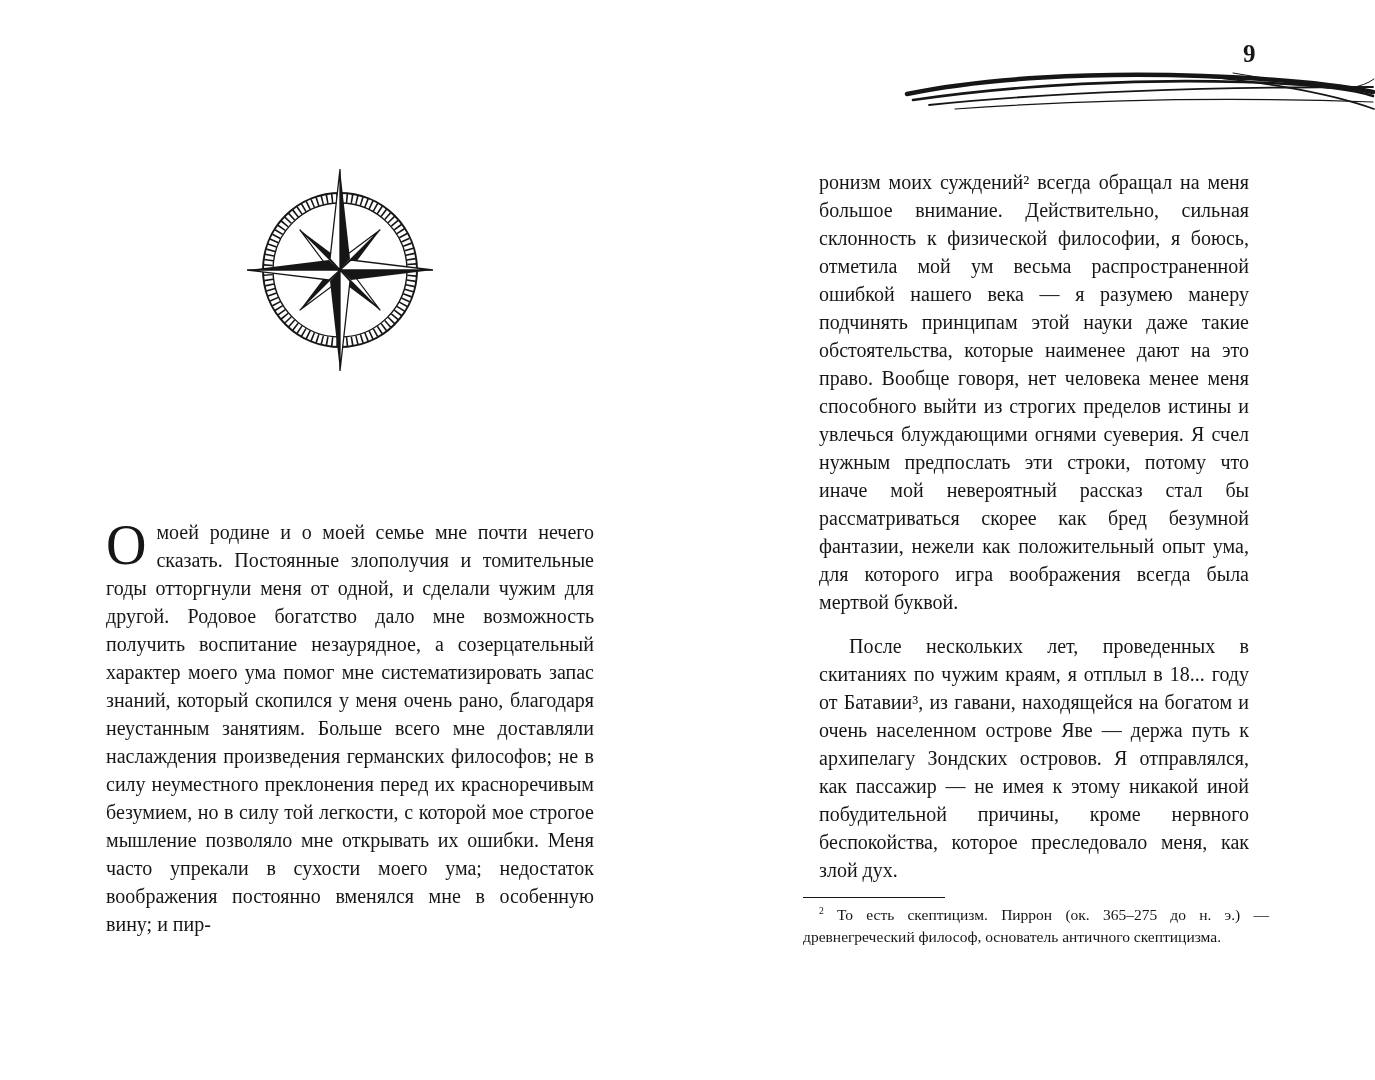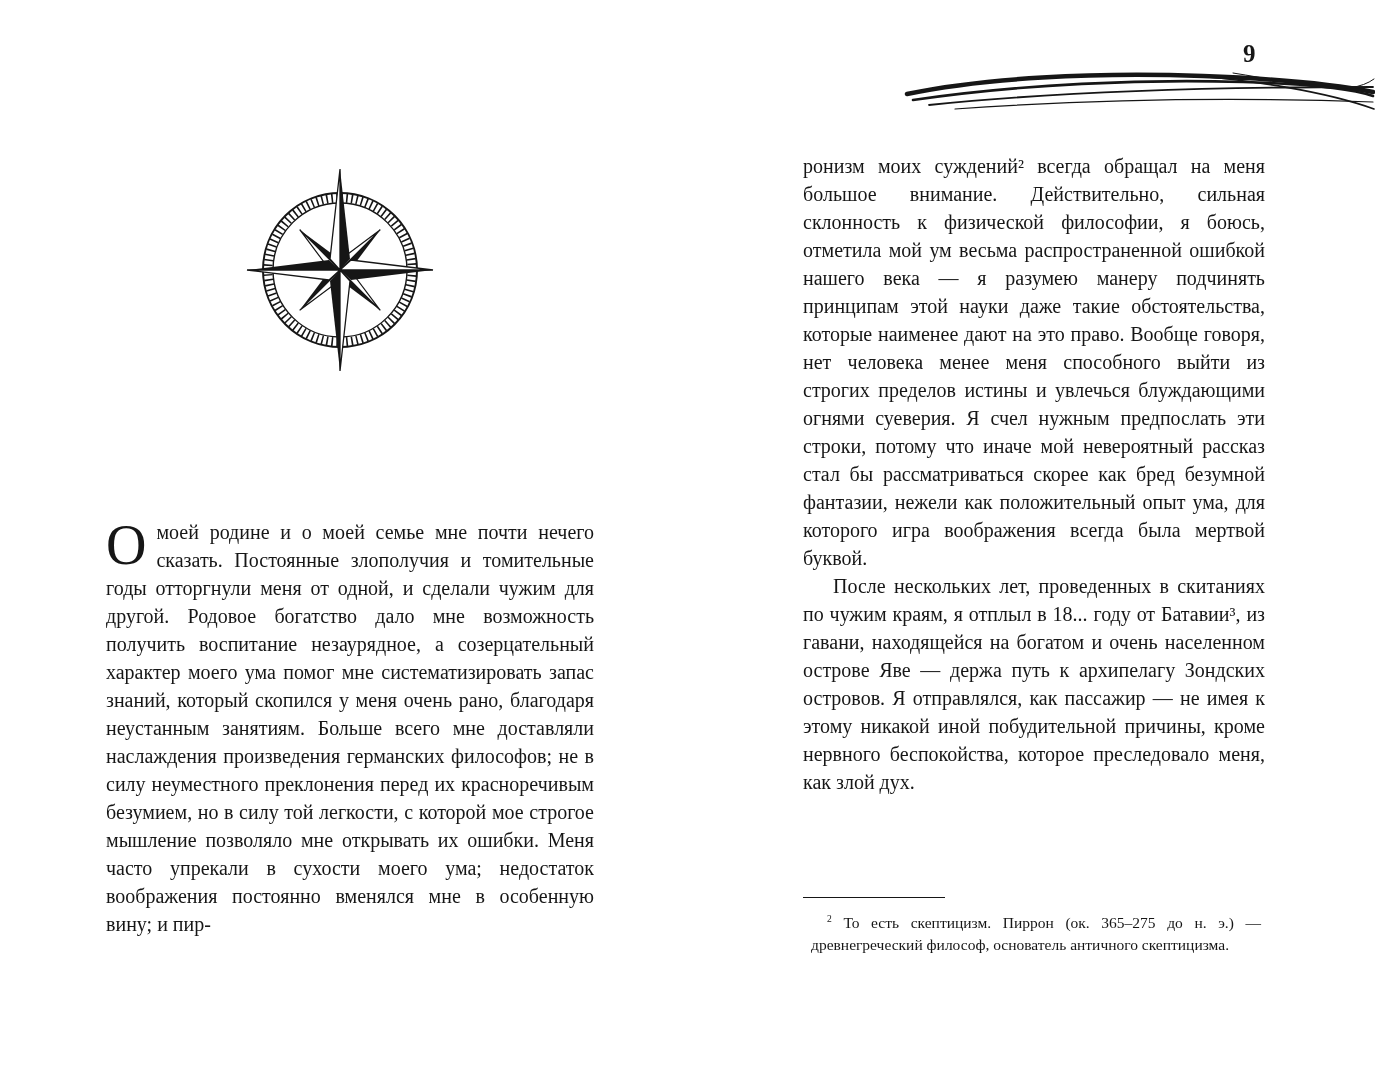--- a/index.html
+++ b/index.html
@@ -25,31 +25,31 @@
   .col-left p{margin:0;}
   .dropcap{
     float:left;
     font-size:56px;line-height:46px;
     padding:4px 10px 0 0;
   }
   .col-right{
     position:absolute;top:152px;left:803px;width:462px;
     font-size:20px;line-height:28px;text-align:justify;
   }
-  .col-right p{margin:0;}
+  .col-right p{margin:16px;}
   .col-right p.indent{text-indent:30px;}
   .footnote-sep{
     position:absolute;top:897px;left:803px;width:142px;
     border-top:1.5px solid #161616;
   }
   .footnotes{
     position:absolute;top:904px;left:803px;width:466px;
     font-size:15.5px;line-height:21.5px;text-align:justify;
   }
-  .footnotes p{margin:8px;text-indent:16px;}
+  .footnotes p{margin:0;text-indent:16px;}
   sup{font-size:.62em;line-height:0;vertical-align:super;}
   svg{display:block;}
 </style>
 </head>
 <body>
 
 <div class="page">
 
   <div class="page-number">9</div>
 

